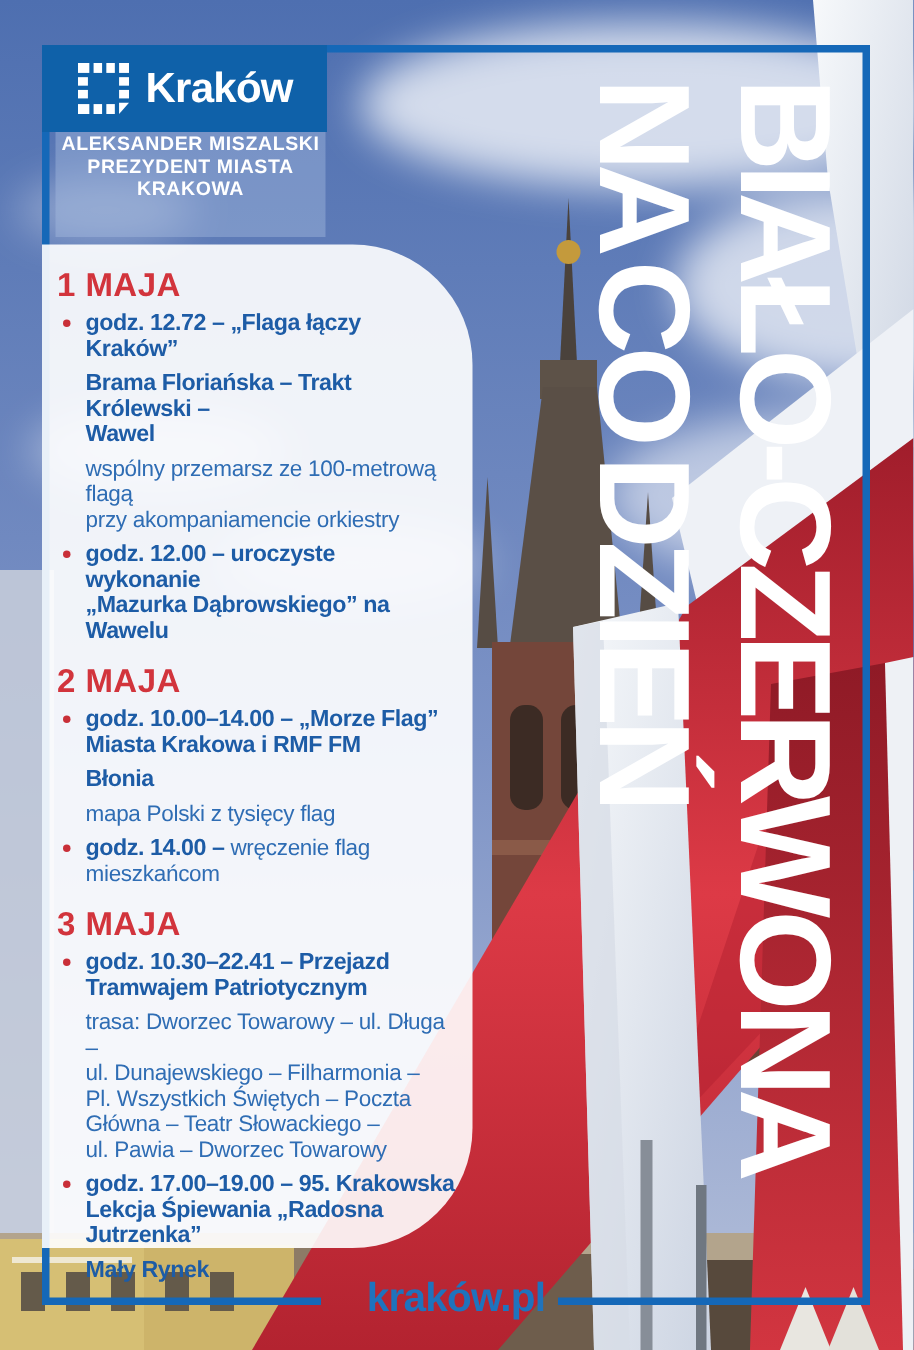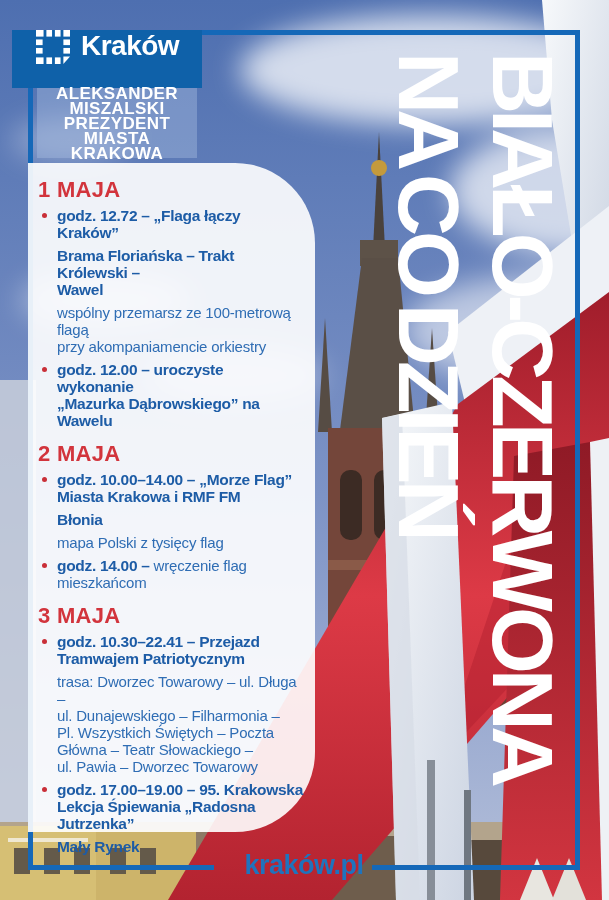--- a/index.html
+++ b/index.html
@@ -22,32 +22,32 @@
   .vt{
     position:absolute;top:52px;transform:rotate(90deg);transform-origin:0 0;
     font-size:86px;line-height:86px;font-weight:700;letter-spacing:-5px;
     color:var(--title-white);white-space:nowrap;z-index:3;word-spacing:-8px;
   }
   .vt1{left:566px;}
   .vt2{left:472px;}
 
   
   .brand{
-    position:absolute;left:12px;top:30px;width:190px;height:58px;
-    background:var(--header-blue);z-index:5;display:flex;
+    position:absolute;left:28px;top:30px;width:190px;height:58px;
+    background:var(--header-blue);z-index:5;display:flex;align-items:center;
   }
   .brand .mosaic{margin-left:24px;flex:0 0 auto;display:block;}
   .brand .bname{color:#fff;font-size:28px;font-weight:700;margin-left:11px;letter-spacing:-0.5px;}
 
   
   .invite{
-    position:absolute;left:37px;top:88px;width:160px;height:70px;
+    position:absolute;left:37px;top:88px;width:180px;height:70px;
     background:rgba(168,188,224,0.42);z-index:5;
-    display:flex;flex-direction:column;justify-content:center;
-    text-align:center;color:#fff;font-weight:700;font-size:17px;line-height:15px;letter-spacing:0.4px;
+    display:flex;flex-direction:column;
+    text-align:center;color:#fff;font-weight:700;font-size:13px;line-height:15px;letter-spacing:0.4px;
   }
 
   
   .panel{
     position:absolute;left:28px;top:163px;width:287px;height:669px;box-sizing:border-box;
     background:rgba(255,255,255,0.90);border-radius:0 80px 80px 0;
     padding:14px 12px 0 10px;z-index:4;
   }
   .sec{margin:0 0 12px 0;}
   .day{

